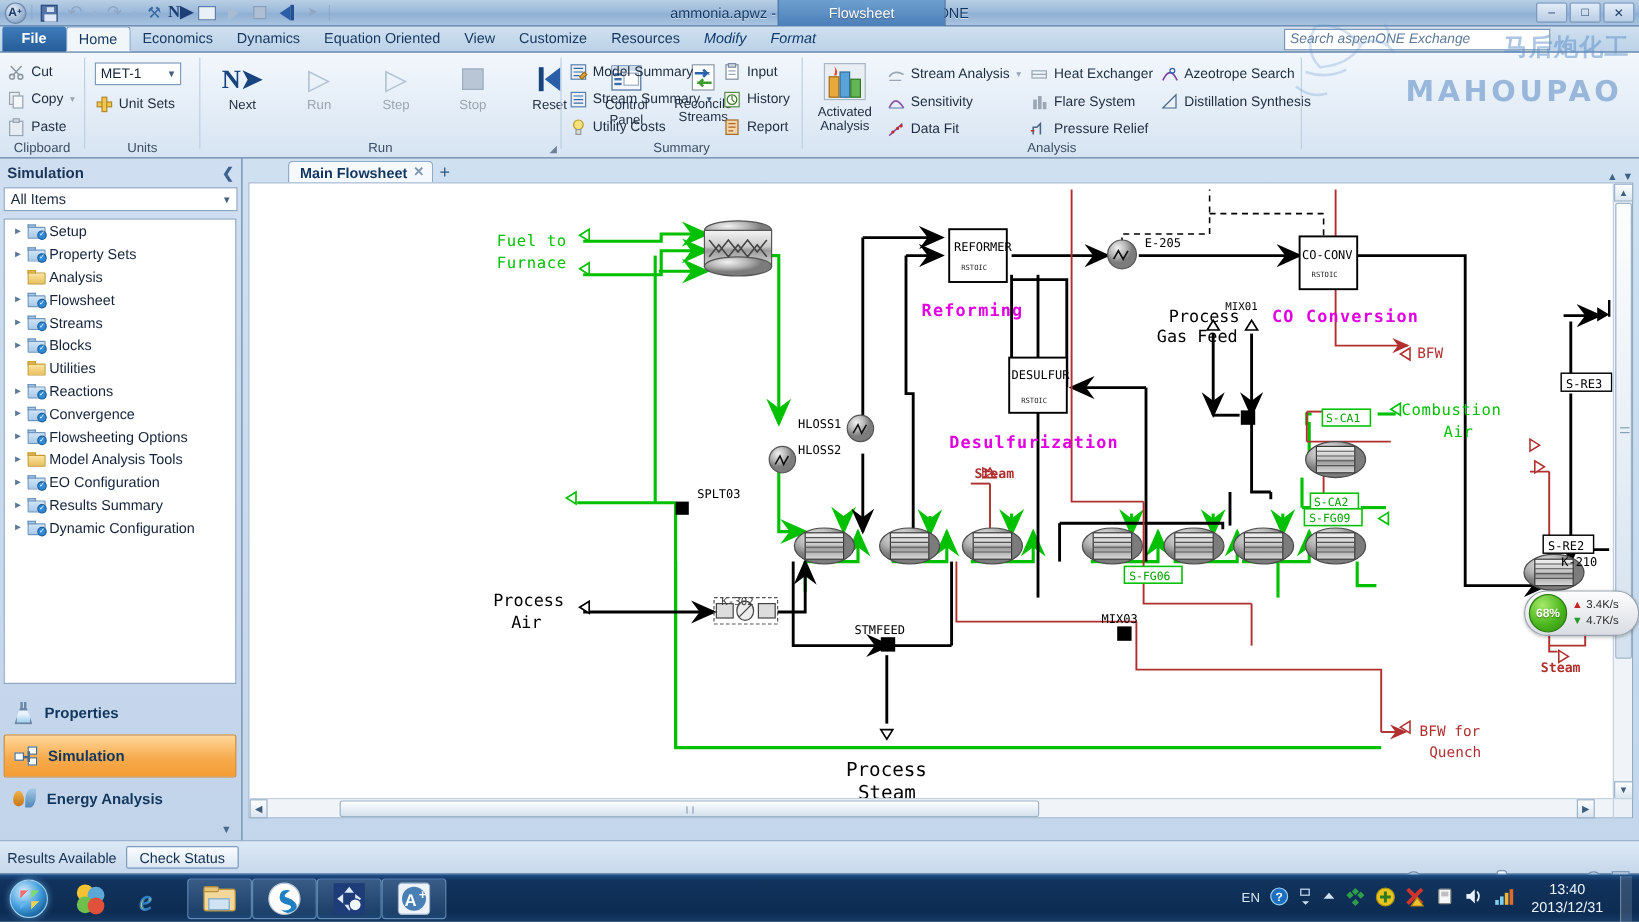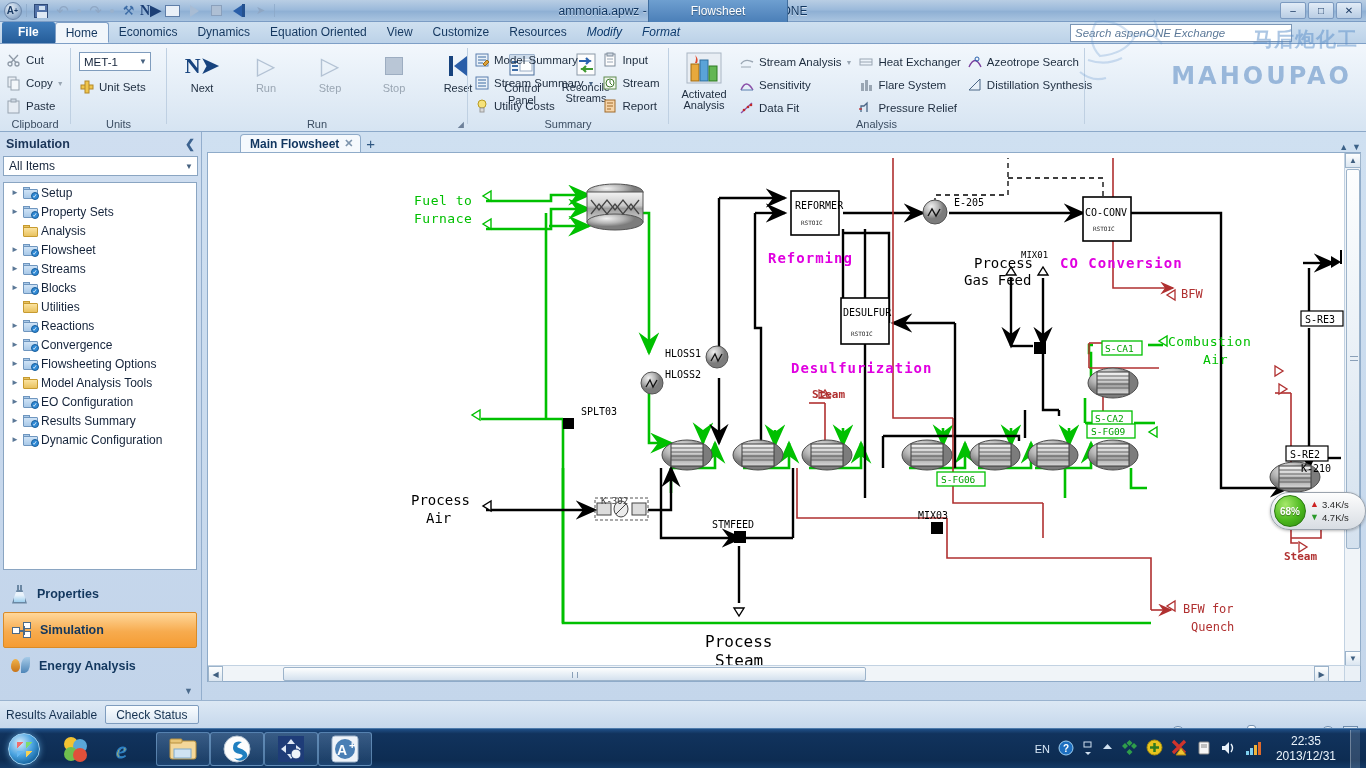--- a/index.html
+++ b/index.html
@@ -465,21 +465,21 @@
                 <path d="M5 7h6M5 10h6" stroke="#9aa7b6"></path>
               </svg></span>
           <span class="sm">Input</span>
         </div>
         <div class="item">
           <span class="ic"><svg width="16" height="16">
                 <rect x="2" y="2" width="12" height="12" fill="#eef4ea" stroke="#5e8a4e"></rect>
                 <circle cx="8" cy="8" r="4" fill="#fff" stroke="#3f7a2c"></circle>
                 <path d="M8 5v3l2 2" stroke="#3f7a2c" fill="none"></path>
               </svg></span>
-          <span class="sm">Stream</span>
+          <span class="sm">History</span>
         </div>
         <div class="item">
           <span class="ic"><svg width="16" height="16">
                 <rect x="3" y="2" width="10" height="12" fill="#f6d4a8" stroke="#a06a2a"></rect>
                 <path d="M5 5h6M5 8h6M5 11h4" stroke="#a06a2a"></path>
               </svg></span>
           <span class="sm">Report</span>
         </div>
       </div>
     </div>
@@ -1205,18 +1205,18 @@
           <path d="M2 6 h3 l4 -4 v12 l-4 -4 h-3z" fill="#e9f2fa"></path>
           <path d="M11 4 q3 4 0 8" stroke="#e9f2fa" fill="none" stroke-width="1.4"></path>
         </svg></span>
     <span><svg width="17" height="16">
           <rect x="1" y="11" width="3" height="4" fill="#7fd0ef"></rect>
           <rect x="5" y="8" width="3" height="7" fill="#7fd0ef"></rect>
           <rect x="9" y="5" width="3" height="10" fill="#f0b43a"></rect>
           <rect x="13" y="2" width="3" height="13" fill="#e06a2a"></rect>
         </svg></span>
     <div id="clock">
-      <div>22:35</div>
+      <div>13:40</div>
       <div>2013/12/31</div>
     </div>
     <div id="showdesk"></div>
   </div>
 </div>
 
 </body></html>

